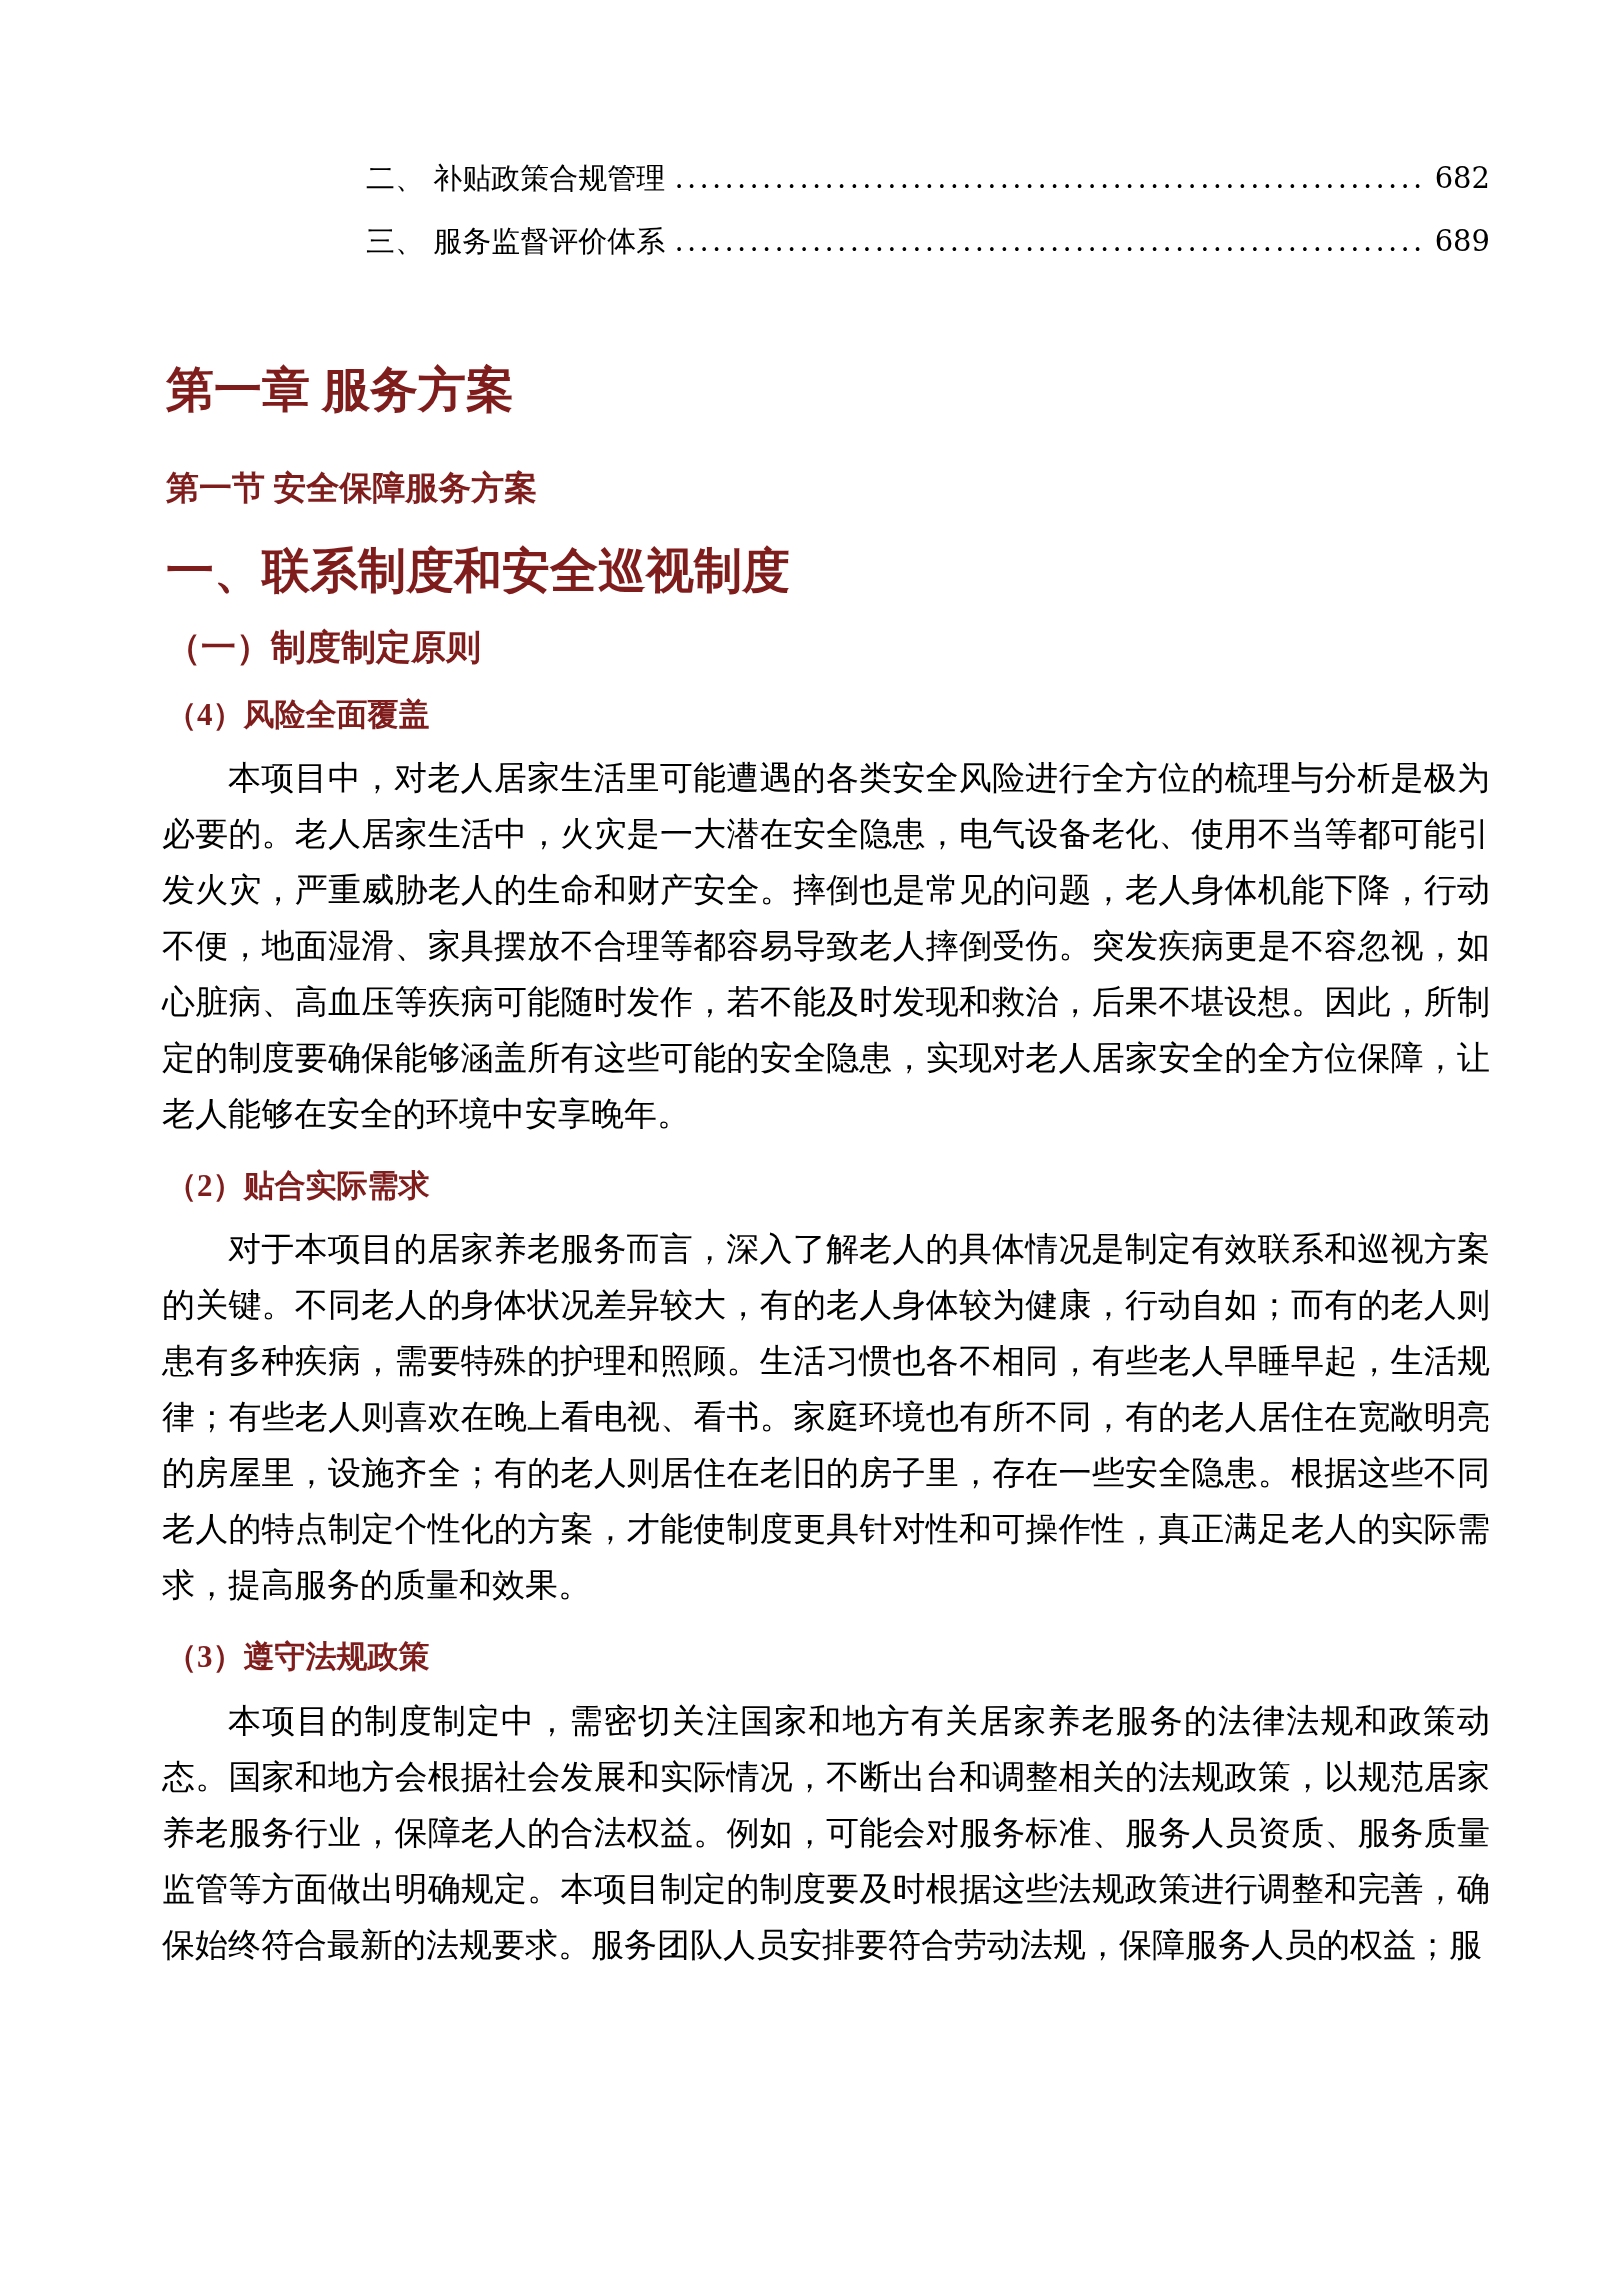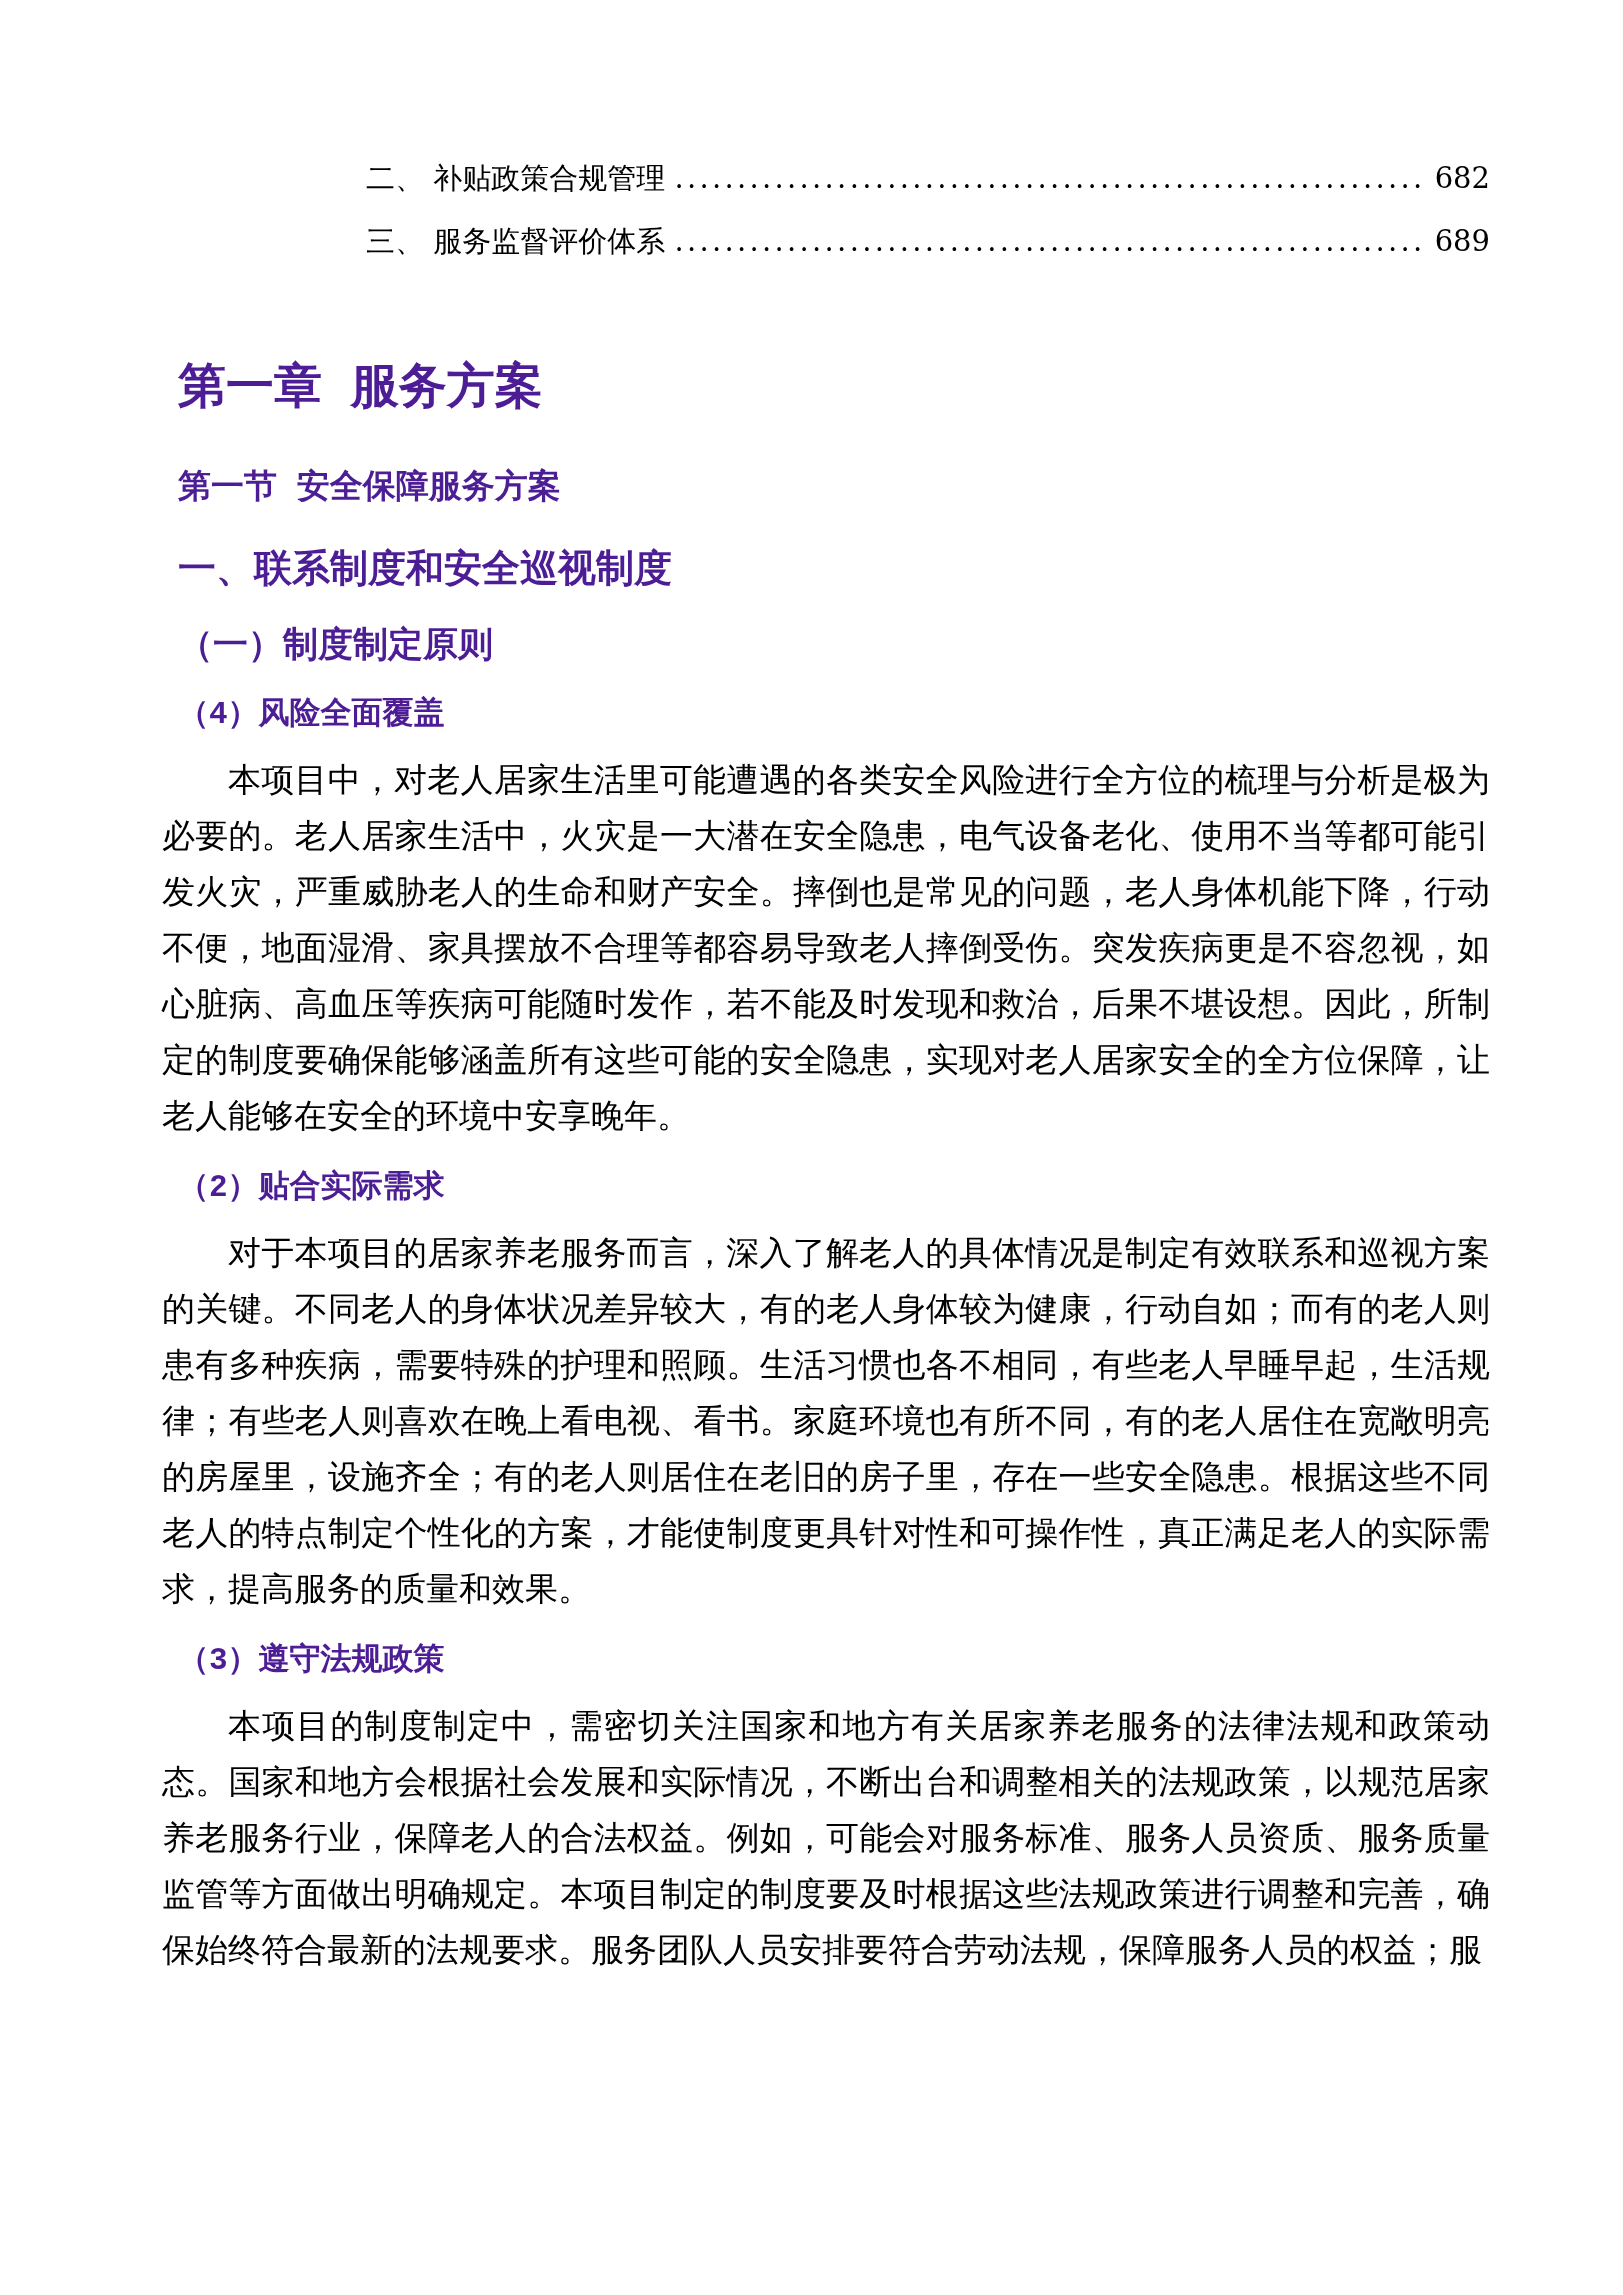--- a/index.html
+++ b/index.html
@@ -45,38 +45,38 @@
     white-space: nowrap;
     letter-spacing: 3.3px;
     margin: 0 6.5px 0 9.2px;
   }
   .toc-page {
     flex: 0 0 auto;
   }
 
   
   .chapter, .section, .sub1, .sub2, .sub3, .block-heading {
-    font-family: Liberation Mono, monospace;
+    font-family: Liberation Serif, serif;
     font-weight: bold;
-    margin: 16px;
-    color: #4c1d95;
+    margin: 4px;
+    color: #7f1d1d;
   }
   .chapter {
     margin-top: 84px;
     font-size: 48px;
     line-height: 65px;
   }
   .section {
     margin-top: 39px;
     font-size: 33px;
     line-height: 55px;
   }
   .sub1 {
     margin-top: 29px;
-    font-size: 38px;
+    font-size: 48px;
     line-height: 51px;
   }
   .sub2 {
     margin-top: 27.5px;
     font-size: 35px;
     line-height: 47px;
   }
   .sub3 {
     margin-top: 26px;
     font-size: 31px;

